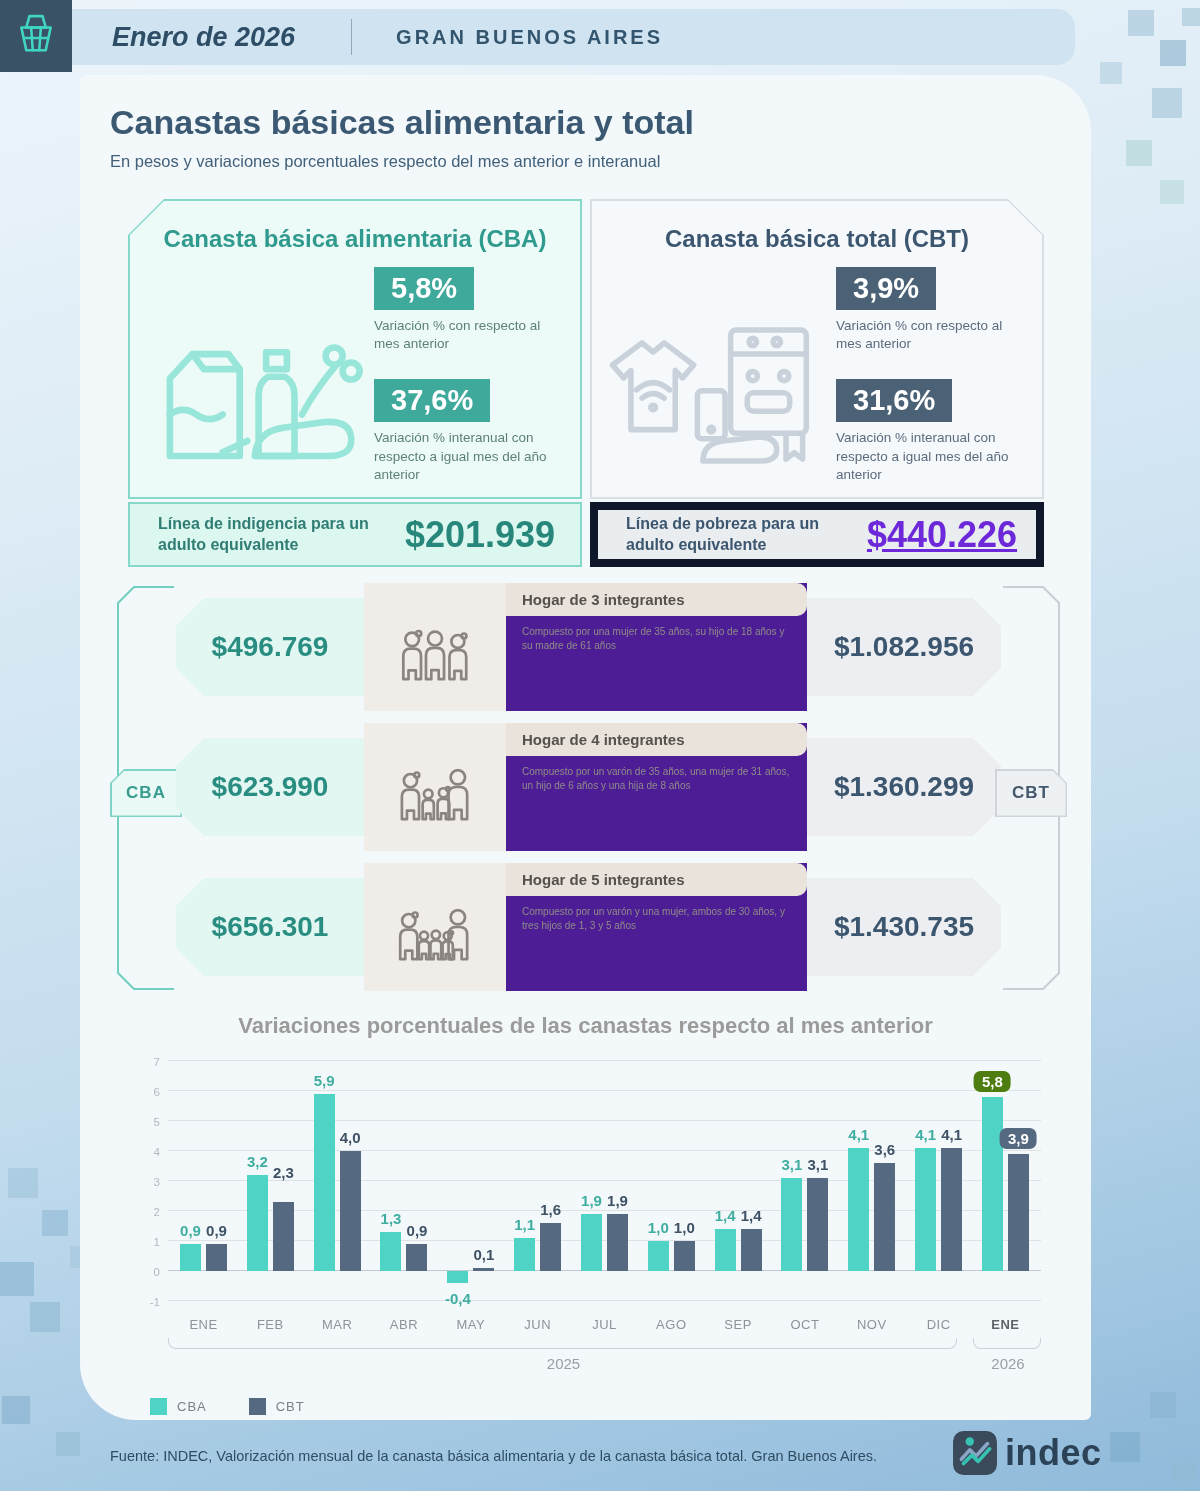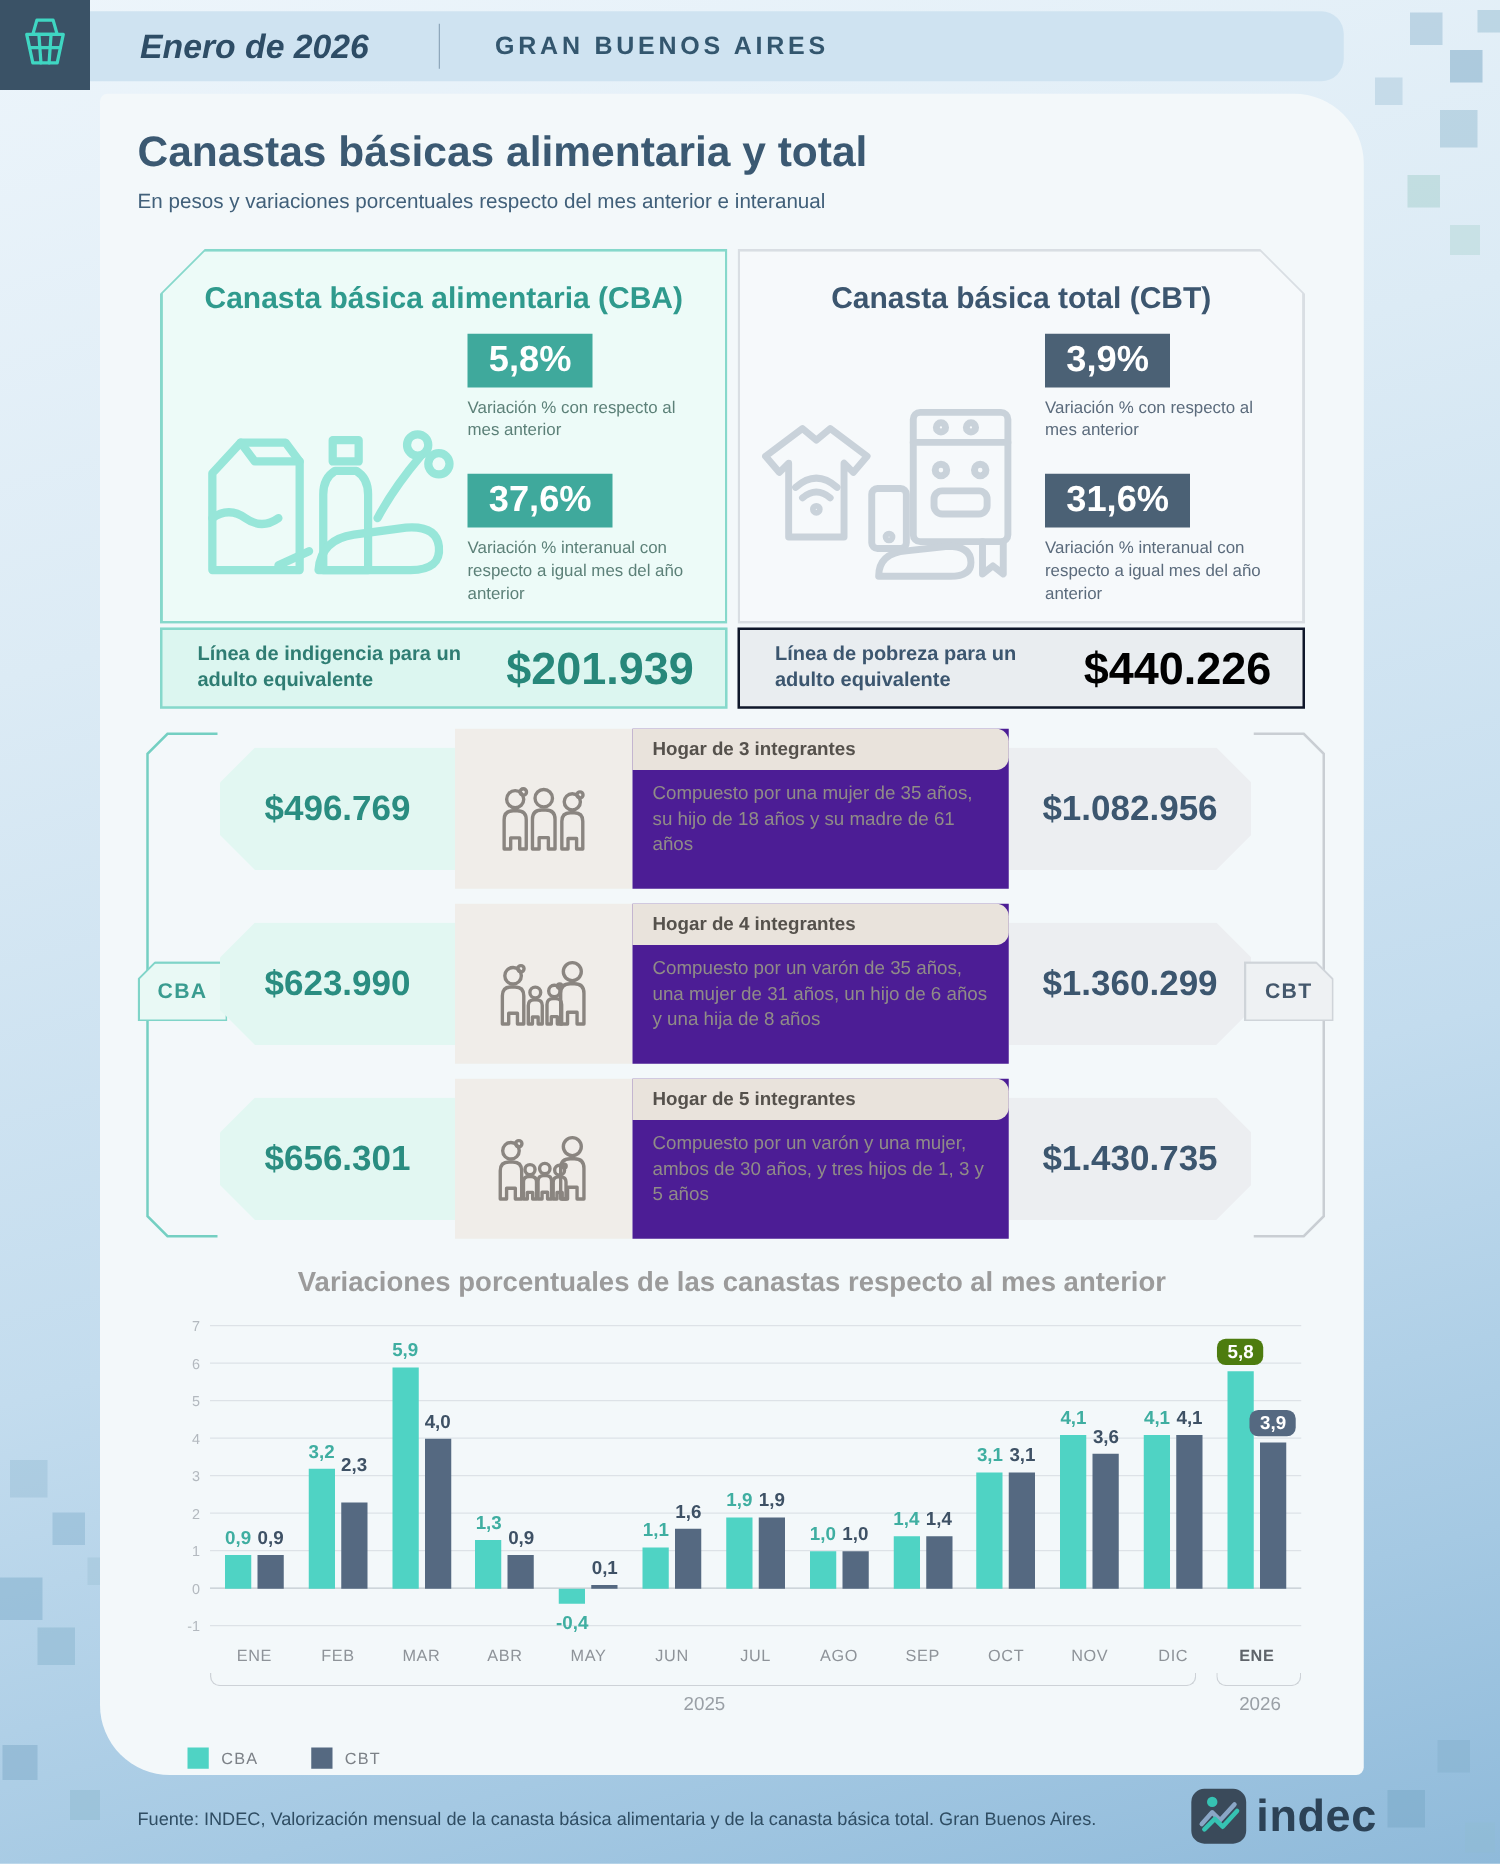--- a/index.html
+++ b/index.html
@@ -42,27 +42,27 @@
   .card-icon { flex:1; display:flex; align-items:center; justify-content:center; }
   .card-badges { width:206px; padding-right:14px; }
   .badge { display:inline-block; color:#fff; font-size:29px; font-weight:bold; padding:5px 17px; }
   .badge.cba-a { background:#3fa99c; }
   .badge.cbt-a { background:#4b6175; }
   .badge-cap { margin:7px 0 26px; font-size:13.5px; line-height:1.35; width:188px; }
   .badge-cap.cba-c { color:#5c8078; }
   .badge-cap.cbt-c { color:#5b6b7c; }
   .card-strip { margin-top:3px; height:65px; display:flex; align-items:center; }
   .card-strip.cba-s { background:#dcf6f0; border:2px solid #86d8cb; }
-  .card-strip.cbt-s { background:#e9edf0; border:2px solid #0f172a; }
+  .card-strip.cbt-s { background:#e9edf0; border:8px solid #0f172a; }
   .strip-label { width:250px; padding-left:28px; font-size:16px; font-weight:bold; line-height:1.3; }
   .cba-s .strip-label { color:#2f7d73; }
   .cbt-s .strip-label { color:#3c566f; }
   .strip-value { flex:1; text-align:center; font-size:36px; font-weight:bold; }
   .cba-s .strip-value { color:#27877a; }
-  .cbt-s .strip-value { color:#000000; }
+  .cbt-s .strip-value { color:#6d28d9;text-decoration:underline; }
 
   
   .households { display:flex; margin:16px 28px 0 34px; position:relative; }
   .bracket-col { width:62px; position:relative; flex:none; }
   .bracket-col svg.brk { position:absolute; top:2px; left:0; width:62px; height:406px; }
   .side-tag { position:absolute; top:50%; transform:translateY(-50%); width:72px; height:48px; padding:1.5px; }
   .side-tag.left { left:-4px; background:#7fd4c8; clip-path:polygon(14px 0,100% 0,100% 100%,0 100%,0 14px); }
   .side-tag.right { right:-4px; background:#cfd4d9; clip-path:polygon(0 0,calc(100% - 14px) 0,100% 14px,100% 100%,0 100%); }
   .side-tag-in { height:100%; display:flex; align-items:center; justify-content:center;
     font-size:17px; font-weight:bold; letter-spacing:1px; }
@@ -73,21 +73,21 @@
   .hval { align-self:center; height:98px; display:flex; align-items:center; justify-content:center;
     font-size:28px; font-weight:bold; flex:none; }
   .hval.cba { width:188px; background:#e2f7f2; color:#2a8d81;
     clip-path:polygon(28px 0,100% 0,100% 100%,28px 100%,0 calc(100% - 28px),0 28px); }
   .hval.cbt { width:194px; background:#eceef1; color:#3c566f;
     clip-path:polygon(0 0,calc(100% - 28px) 0,100% 28px,100% calc(100% - 28px),calc(100% - 28px) 100%,0 100%); }
   .hicon { width:142px; flex:none; background:#f0ede9; display:flex; align-items:center; justify-content:center; }
   .htext { flex:1; background:#4c1d95; }
   .htitle { background:#e9e3dc; border-radius:0 10px 10px 0; padding:8px 16px;
     font-size:15px; font-weight:bold; color:#55514c; }
-  .hdesc { padding:9px 16px 0; font-size:15px; color:#908c87; line-height:1.38; }
+  .hdesc { padding:9px 16px 0; font-size:10px; color:#908c87; line-height:1.38; }
 
   
   .chart-title { margin-top:10px; text-align:center; font-size:22px; font-weight:bold; color:#9b9b9b; }
   .plot { position:relative; height:240px; margin:22px 50px 0 88px; }
   .gridline { position:absolute; left:0; right:0; height:1px; background:#dde2e7; }
   .gridline.zero { background:#c2c9d0; }
   .ytick { position:absolute; left:-36px; width:28px; text-align:right; font-size:11.5px; color:#b3b9bf; transform:translateY(7px); }
   .groups { position:absolute; left:0; right:0; top:0; bottom:0; display:flex;
     justify-content:space-between; padding:0 12px; }
   .group { width:47px; position:relative; }

